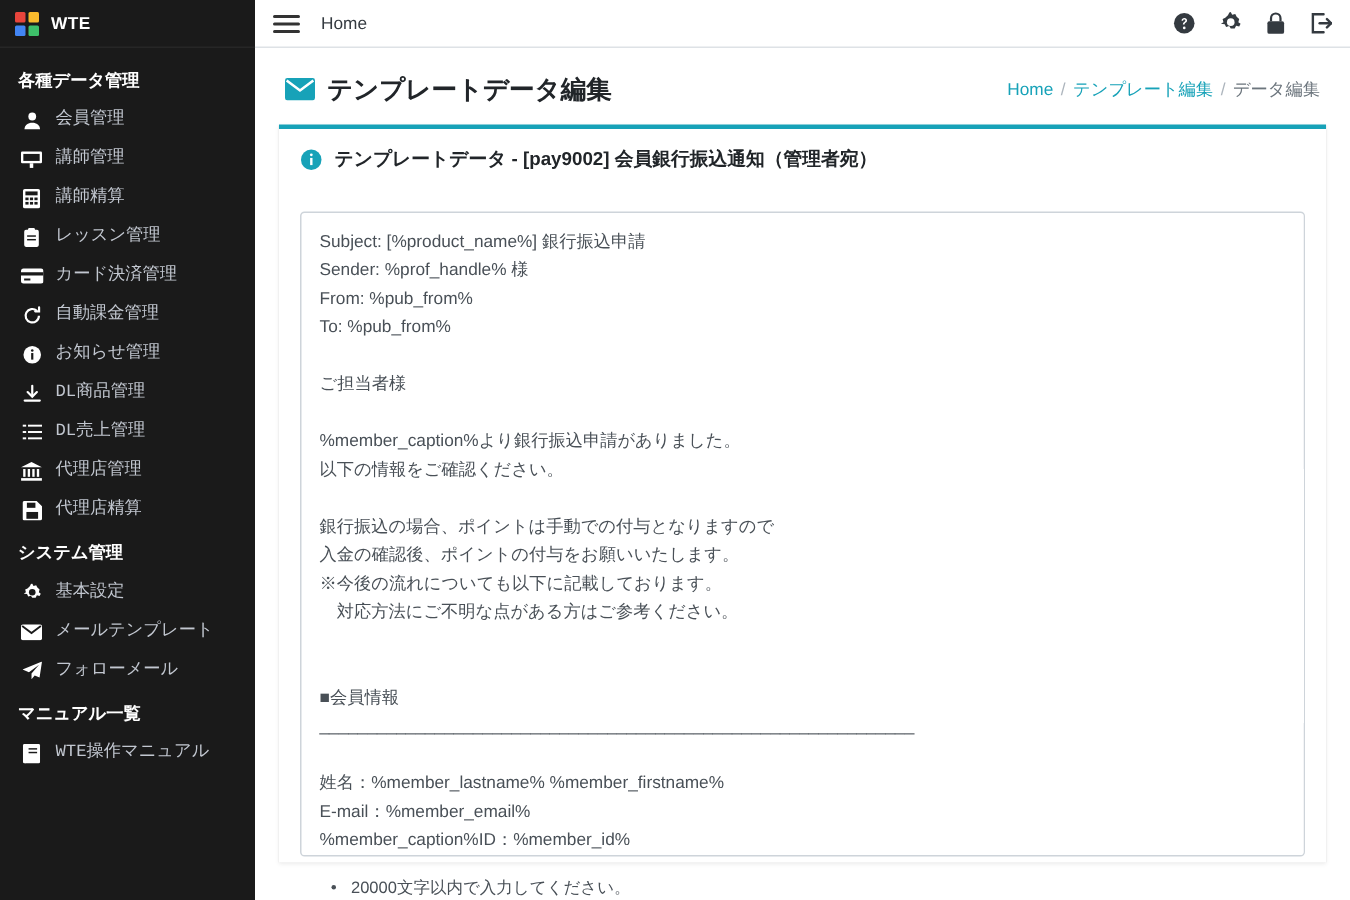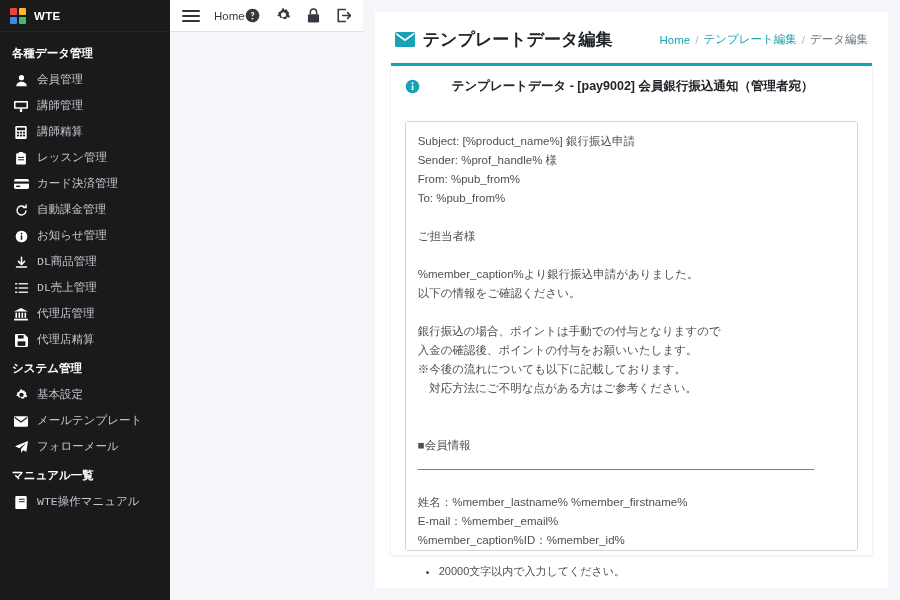--- a/index.html
+++ b/index.html
@@ -78,20 +78,21 @@
     color: #ffffff;
   }
   .nav-ico svg { display: block; }
   .nav-label { white-space: nowrap; overflow: hidden; font-family: Liberation Mono, monospace; }
 
   
   .main {
     flex: 1;
     height: 600px;
     display: flex;
+    flex-direction: column;
     background: #f4f6f9;
     position: relative;
   }
   .topbar {
     height: 32px;
     background: #ffffff;
     border-bottom: 1px solid #dee2e6;
     display: flex;
     align-items: center;
     padding: 0 12px;
@@ -114,21 +115,21 @@
     align-items: center;
     gap: 16px;
     color: #343a40;
   }
   .topbar-right .tb-ico { cursor: pointer; display: flex; }
 
   
   .content {
     flex: 1;
     background: #ffffff;
-    margin: 12px;
+    margin: 0;
     padding: 0 0 0 0;
     position: relative;
     overflow: hidden;
   }
   .page-head {
     display: flex;
     align-items: center;
     padding: 16px 20px 12px 20px;
   }
   .page-title {
@@ -155,21 +156,20 @@
     margin: 0 16px;
     border-top: 3px solid #17a2b8;
     background: #ffffff;
     box-shadow: 0 0 1px rgba(0,0,0,.12), 0 1px 3px rgba(0,0,0,.08);
     height: 492px;
   }
   .card-head {
     display: flex;
     align-items: center;
     padding: 12px 14px 10px 14px;
-    gap: 24px;
   }
   .card-head .info-ico {
     margin-right: 8px;
     display: flex;
     color: #17a2b8;
   }
   .card-title {
     font-size: 12.5px;
     font-weight: bold;
     color: #212529;

